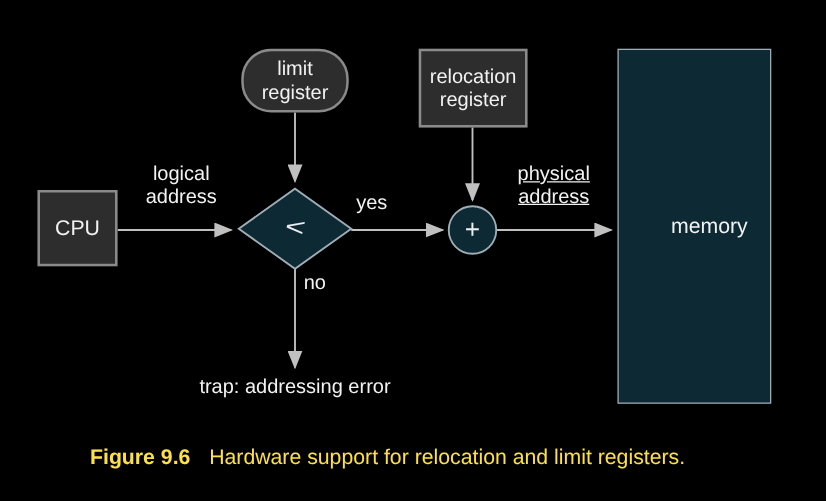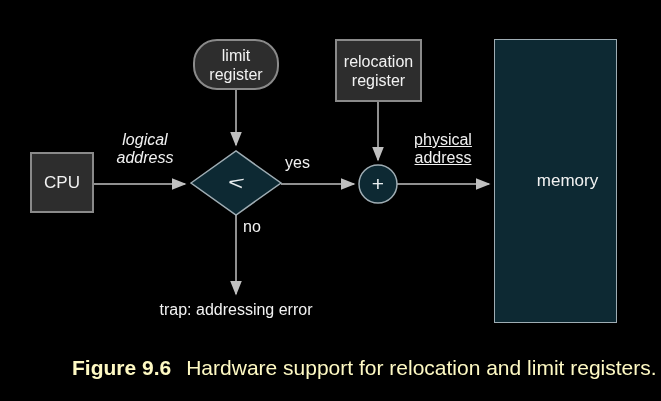--- a/index.html
+++ b/index.html
@@ -48,21 +48,21 @@
     font-size: 16px;
     line-height: 18px;
     color: #f2f2f2;
     white-space: pre-line;
   }
   .lbl.centered { text-align: center; }
   #cpu-box        { left: 30px;  top: 152px; width: 64px;  height: 61px; font-size: 17px; }
   #limit-box      { left: 193px; top: 39px;  width: 86px;  height: 51px; padding: 0 8px; border-radius: 24px; }
   #reloc-box      { left: 335px; top: 39px;  width: 87px;  height: 63px; padding: 0 6px; }
   #memory-box     { left: 494px; top: 39px;  width: 123px; height: 284px; }
-  #logical-label  { left: 103px; top: 131px; width: 84px; font-style: italic; }
+  #logical-label  { left: 103px; top: 131px; width: 84px; }
   #physical-label { left: 401px; top: 131px; width: 84px; text-decoration: underline; }
   #yes-label      { left: 285px; top: 154px; }
   #no-label       { left: 243px; top: 218px; }
   #trap-label     { left: 136px; top: 301px; width: 200px; }
   #comparator-symbol {
     position: absolute;
     left: 216px; top: 170px;
     width: 40px; height: 26px;
     display: flex; align-items: center; justify-content: center;
     font-size: 19px;
@@ -74,22 +74,22 @@
     left: 358px; top: 170px;
     width: 40px; height: 28px;
     display: flex; align-items: center; justify-content: center;
     font-size: 21px;
     font-weight: 300;
     color: #e9eef0;
   }
   #caption {
     position: absolute;
     left: 72px; top: 356px;
-    font-size: 21px;
-    color: #fef9c3;
+    font-size: 17px;
+    color: #fde047;
     white-space: nowrap;
     text-align: center;
   }
   #caption .prefix {
     font-weight: bold;
     margin-right: 15px;
   }
 </style>
 </head>
 <body>

